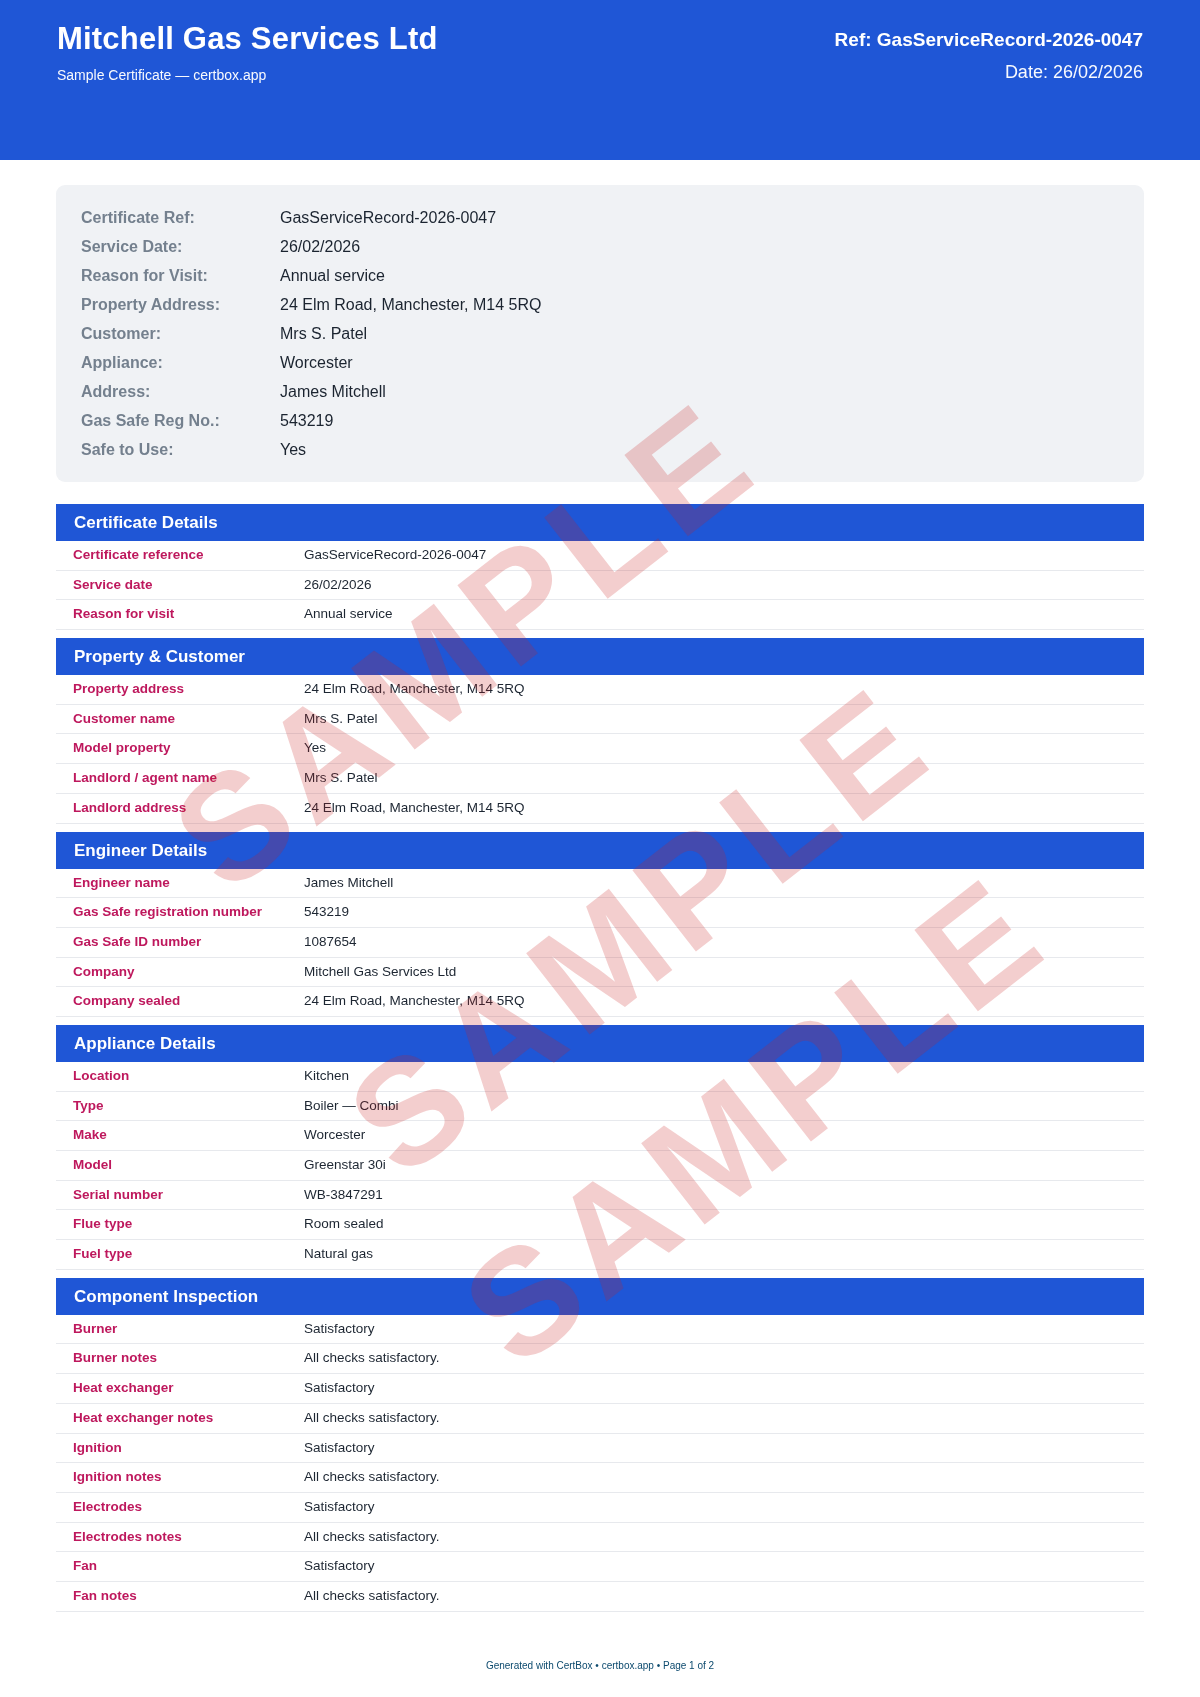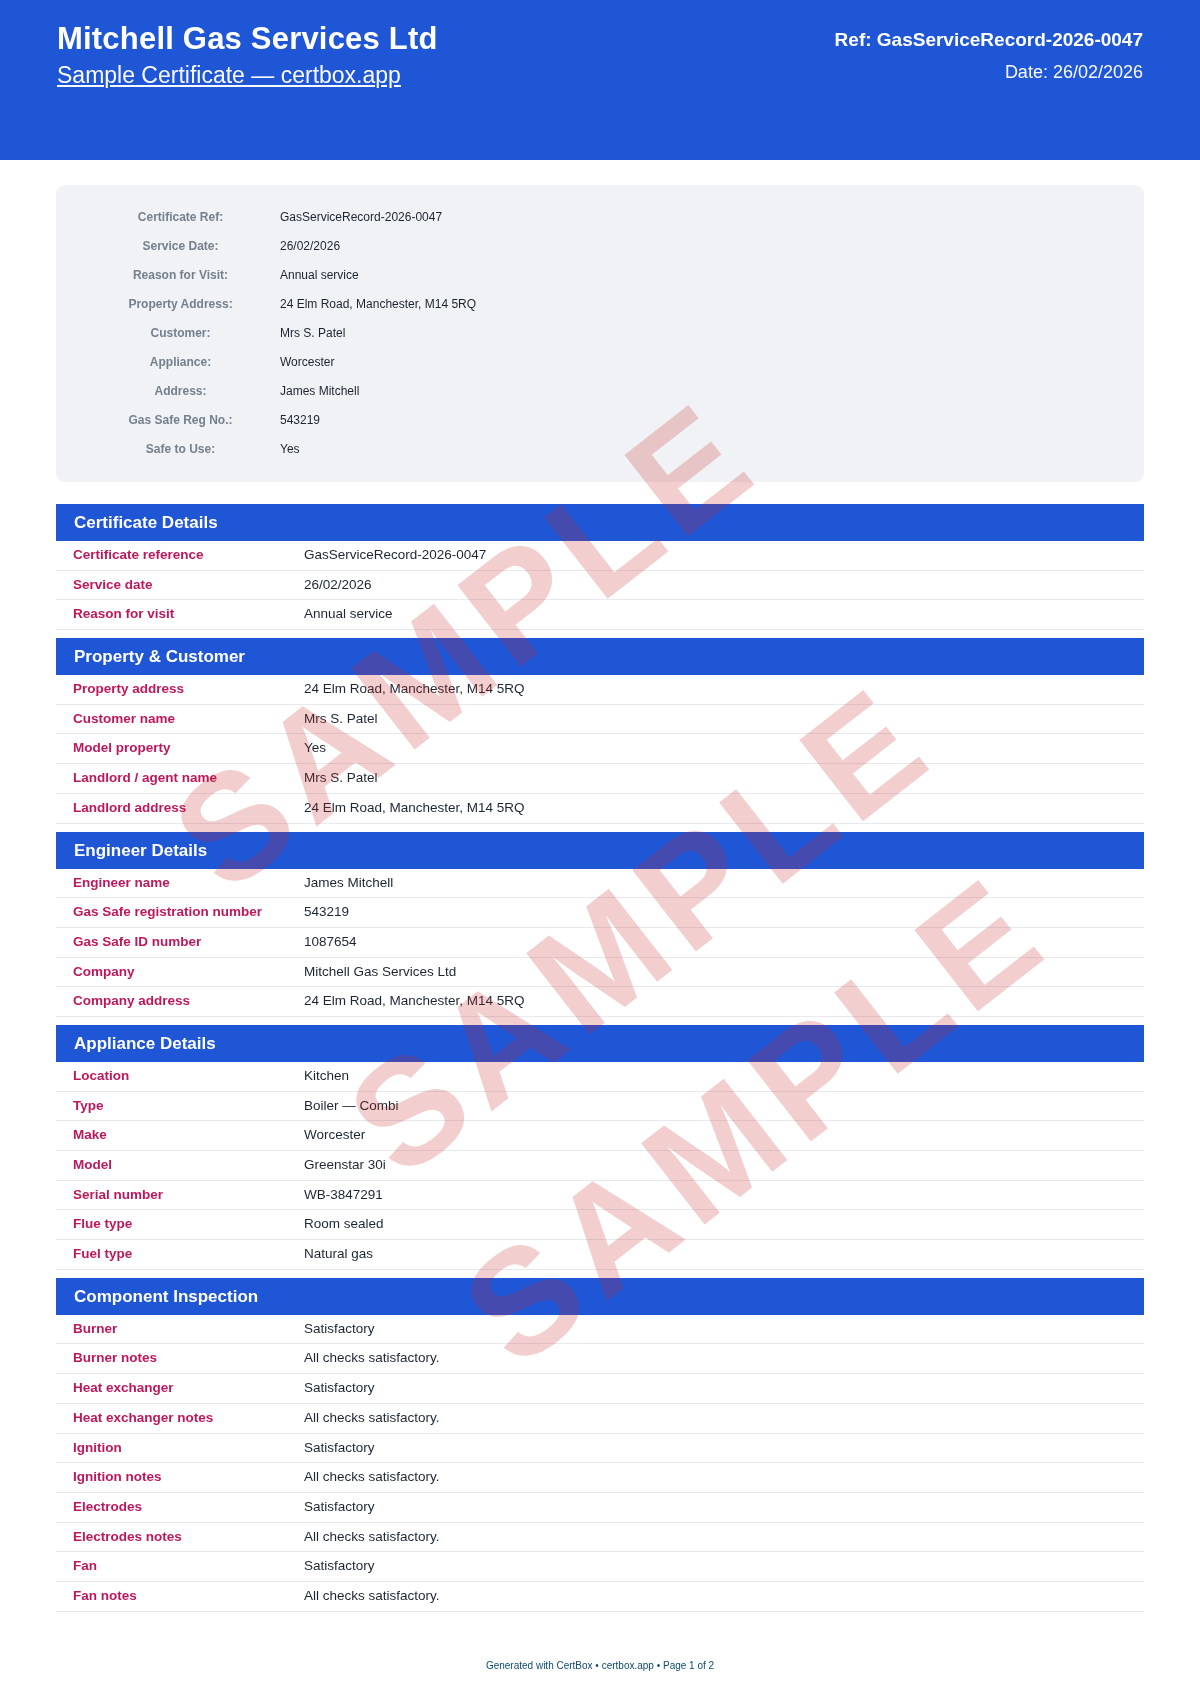--- a/index.html
+++ b/index.html
@@ -14,38 +14,38 @@
   
   .banner {
     height:160px;
     background:#1f56d6;
     color:#ffffff;
     box-sizing:border-box;
     padding:20px 57px 0 57px;
     position:relative;
   }
   .company   { font-size:31px; font-weight:bold; line-height:38px; letter-spacing:.2px; }
-  .subtitle  { font-size:23px; line-height:22px; margin-top:6px; color:rgba(255,255,255,.97);text-decoration:underline; }
+  .subtitle  { font-size:14px; line-height:22px; margin-top:6px; color:rgba(255,255,255,.97); }
   .big-title { font-size:40px; font-weight:bold; line-height:46px; margin-top:2px; letter-spacing:.2px; }
   .banner-right { position:absolute; top:28px; right:57px; text-align:right; }
   .ref  { font-size:19px; font-weight:bold; line-height:24px; }
   .date { font-size:18px; line-height:22px; margin-top:9px; color:rgba(255,255,255,.97); }
 
   
   .content { width:1088px; margin:0 auto; position:relative; }
 
   
   .summary-box {
     margin-top:25px;
     margin-bottom:22px;
     background:#f0f2f5;
     border-radius:9px;
     padding:18px 25px;
   }
-  .summary-row { display:flex; line-height:29px; font-size:12px;text-align:center; }
+  .summary-row { display:flex; line-height:29px; font-size:16px; }
   .summary-label { width:199px; font-weight:bold; color:#74808e; flex:none; }
   .summary-value { color:#1b2430; }
 
   
   .section { margin-bottom:8px; }
   .section-header {
     height:37px; line-height:38px;
     background:#1f56d6; color:#ffffff;
     font-weight:bold; font-size:17px;
     padding-left:18px;
@@ -189,21 +189,21 @@
     </div>
     <div class="row">
       <div class="row-label">Gas Safe ID number</div>
       <div class="row-value">1087654</div>
     </div>
     <div class="row">
       <div class="row-label">Company</div>
       <div class="row-value">Mitchell Gas Services Ltd</div>
     </div>
     <div class="row">
-      <div class="row-label">Company address</div>
+      <div class="row-label">Company sealed</div>
       <div class="row-value">24 Elm Road, Manchester, M14 5RQ</div>
     </div>
   </div>
 
   <div class="section">
     <div class="section-header">Appliance Details</div>
     <div class="row">
       <div class="row-label">Location</div>
       <div class="row-value">Kitchen</div>
     </div>

